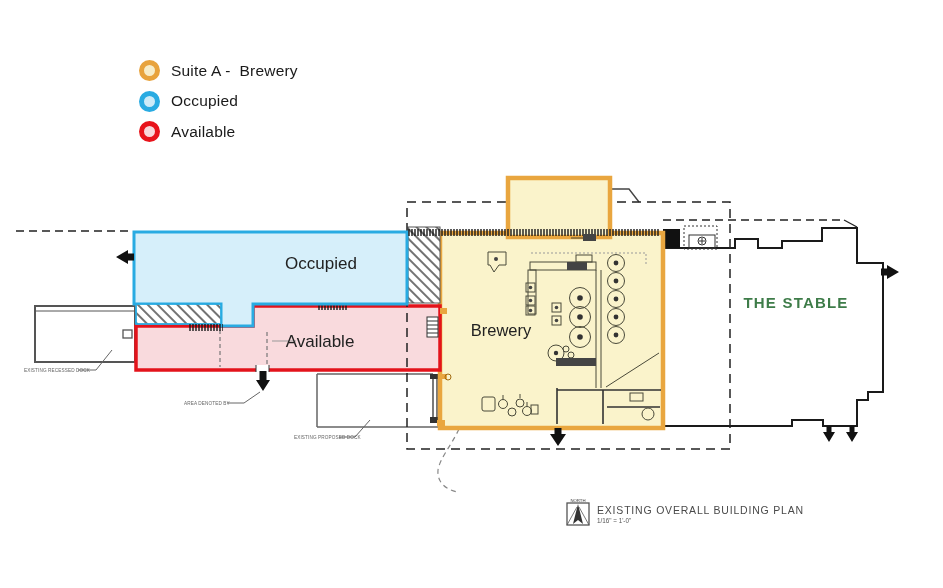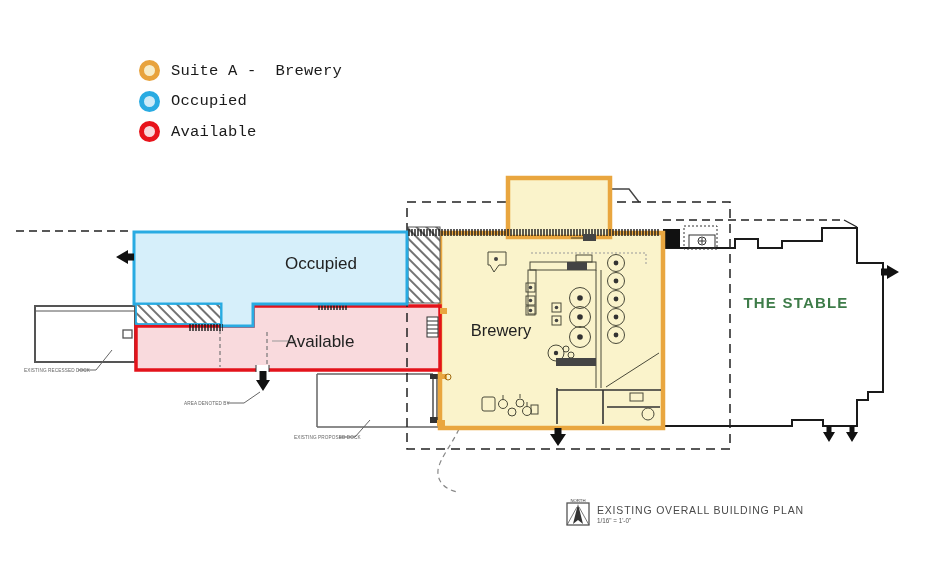--- a/index.html
+++ b/index.html
@@ -1,19 +1,19 @@
 <!DOCTYPE html>
 <html><head>
 <meta charset="utf-8">
 <style>
   html,body{margin:0;padding:0;background:#fff;}
   #stage{position:relative;width:943px;height:588px;background:#fff;overflow:hidden;
          font-family:"Liberation Sans",sans-serif;}
   #plan-svg{position:absolute;left:0;top:0;}
-  .legend{position:absolute;left:139px;top:60px;font-family:Liberation Mono, monospace;}
+  .legend{position:absolute;left:139px;top:60px;}
   .legend-item{display:flex;align-items:center;height:21px;margin-bottom:9.5px;}
   .ring{width:11px;height:11px;border-radius:50%;border:5px solid #000;margin-right:11px;flex:0 0 auto;}
   .ring-suite{border-color:#E8A33D;background:#F7EDC9;}
   .ring-occ{border-color:#29ABE2;background:#CDEBF8;}
   .ring-avail{border-color:#E8131B;background:#F8D7DA;}
   .legend-label{font-size:15.5px;color:#1a1a1a;white-space:pre;letter-spacing:0.2px;}
   svg text{font-family:"Liberation Sans",sans-serif;}
   .zone-label{font-size:17px;fill:#222;}
   .brew-label{font-size:16.5px;fill:#222;}
   .stable-label{font-size:15px;font-weight:bold;letter-spacing:1.2px;fill:#3E7C49;}

